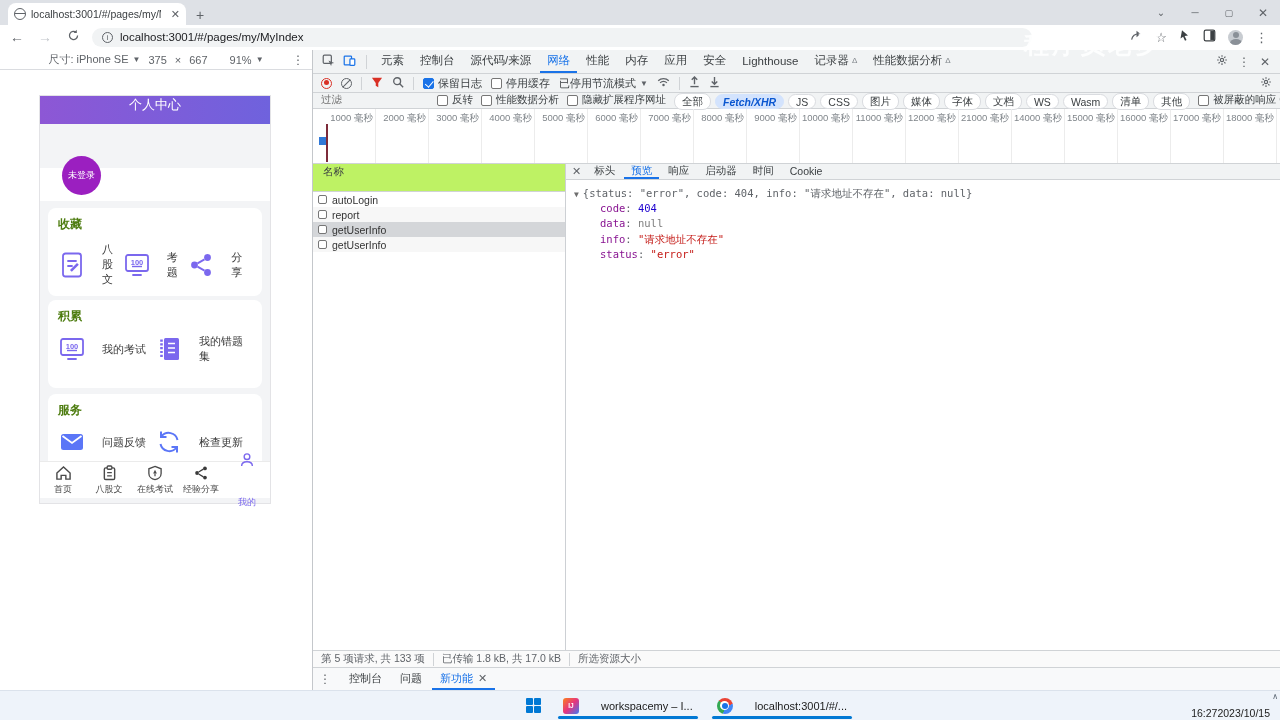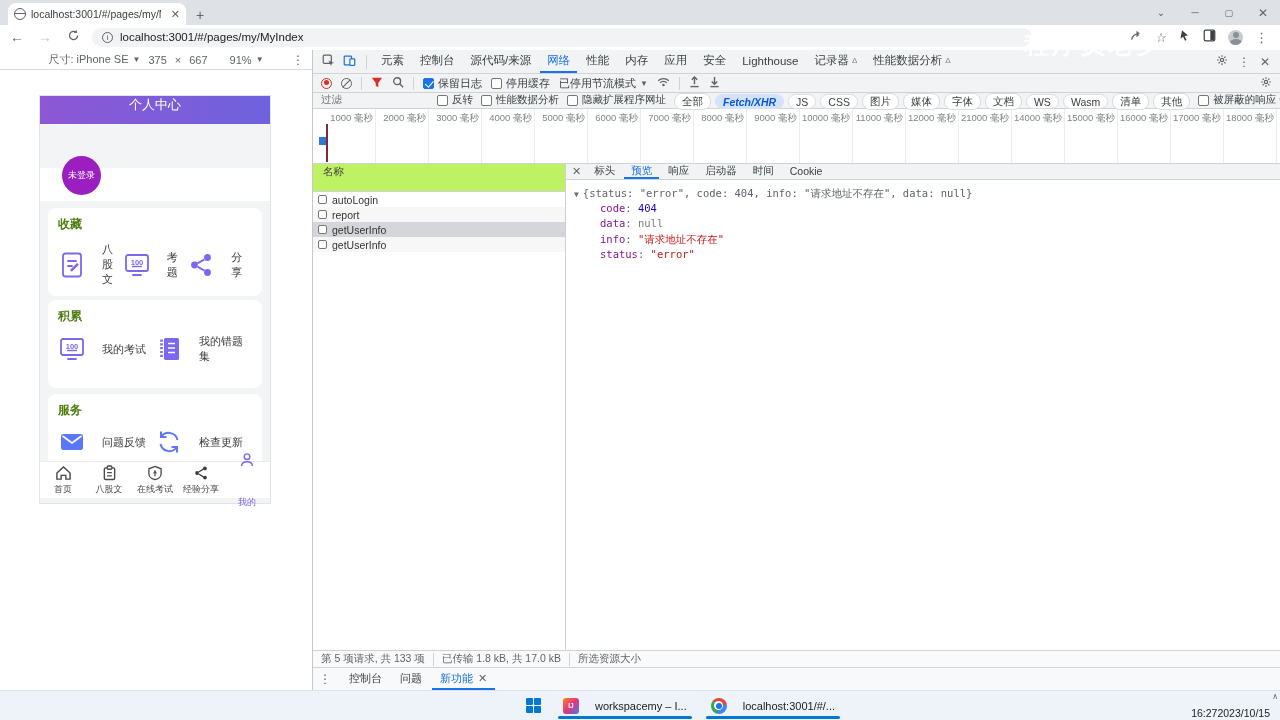--- a/index.html
+++ b/index.html
@@ -111,21 +111,21 @@
   .drawer-tab { padding:0 8px; height:100%; display:flex; align-items:center; gap:5px; border-bottom:2px solid transparent; }
   .drawer-tab.active { color:#1a73e8; border-bottom-color:#1a73e8; }
   .kebab { color:#5f6368; font-size:12px; letter-spacing:0; }
 
   
   .taskbar { position:absolute; left:0; top:690px; width:1280px; height:30px; background:#eef3fa; border-top:1px solid #dbe2ec; display:flex; align-items:center; }
   .tb-apps { position:absolute; left:518px; top:0; height:100%; display:flex; align-items:center; gap:6px; }
   .start-btn { width:30px; height:100%; display:flex; align-items:center; justify-content:center; }
   .win-logo { width:15px; height:15px; display:grid; grid-template-columns:7px 7px; grid-template-rows:7px 7px; gap:1px; }
   .win-logo span { background:#0078d4; border-radius:1px; }
-  .task-app { position:relative; height:26px; display:flex; align-items:center; gap:16px; padding:0 9px; font-size:11px; color:#1b1b1b; }
+  .task-app { position:relative; height:26px; display:flex; align-items:center; gap:22px; padding:0 9px; font-size:11px; color:#1b1b1b; }
   .task-app .indicator { position:absolute; left:4px; right:4px; bottom:0; height:3px; background:#0078d4; border-radius:2px; }
   .idea-ico { width:16px; height:16px; border-radius:3px; background:linear-gradient(135deg,#fc801d,#e4347f 50%,#3d7bf4); color:#fff; font-size:6.5px; font-weight:bold; display:flex; align-items:center; justify-content:center; }
   .chrome-ico { width:16px; height:16px; border-radius:50%; background:conic-gradient(from -45deg, #ea4335 0 120deg, #4285f4 0 240deg, #34a853 0 360deg); position:relative; }
   .chrome-ico::before { content:""; position:absolute; inset:3.5px; background:#fff; border-radius:50%; }
   .chrome-ico::after { content:""; position:absolute; inset:5px; background:#1a73e8; border-radius:50%; }
   .tb-clock { position:absolute; right:10px; top:0; height:100%; display:flex; align-items:flex-end; justify-content:center; font-size:10.5px; color:#1b1b1b; line-height:1.25; }
   .tray-chevron { position:absolute; right:2px; top:1px; font-size:8px; color:#5a6572; }
 
   .watermark { position:absolute; left:1024px; top:28px; font-size:25px; font-weight:bold; color:rgba(255,255,255,0.85); letter-spacing:3px; z-index:50; pointer-events:none; white-space:nowrap; }
 

